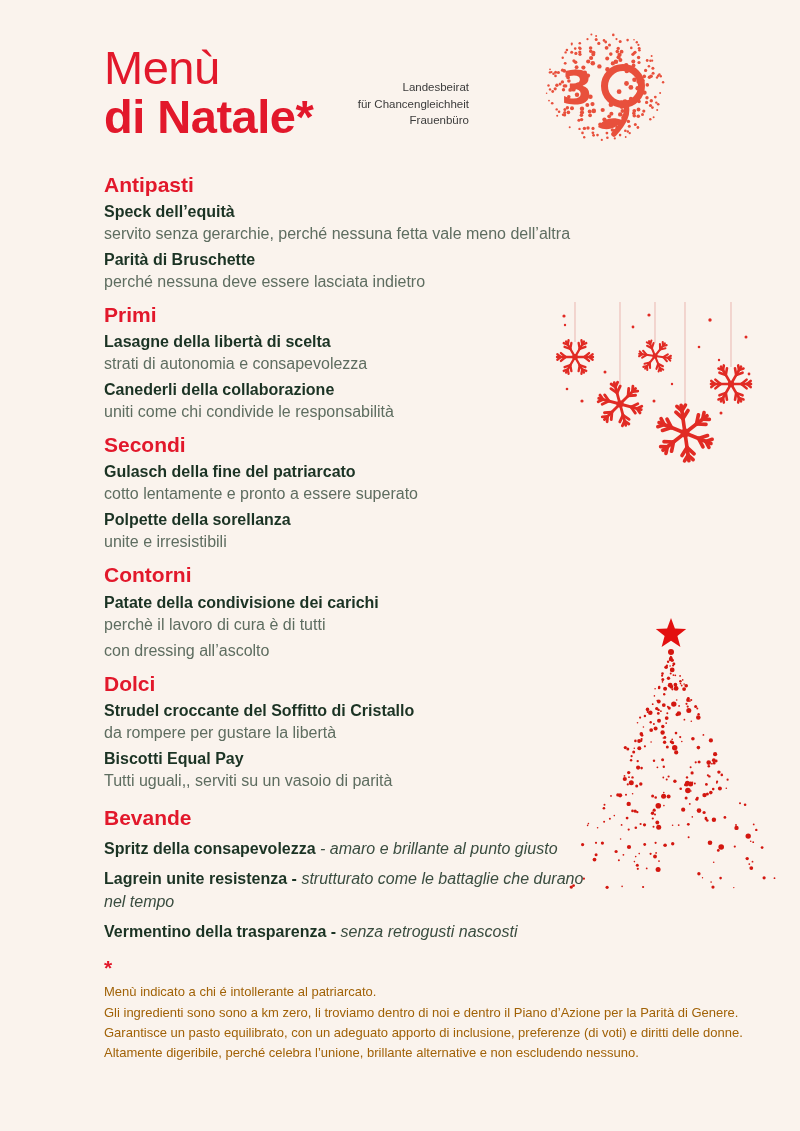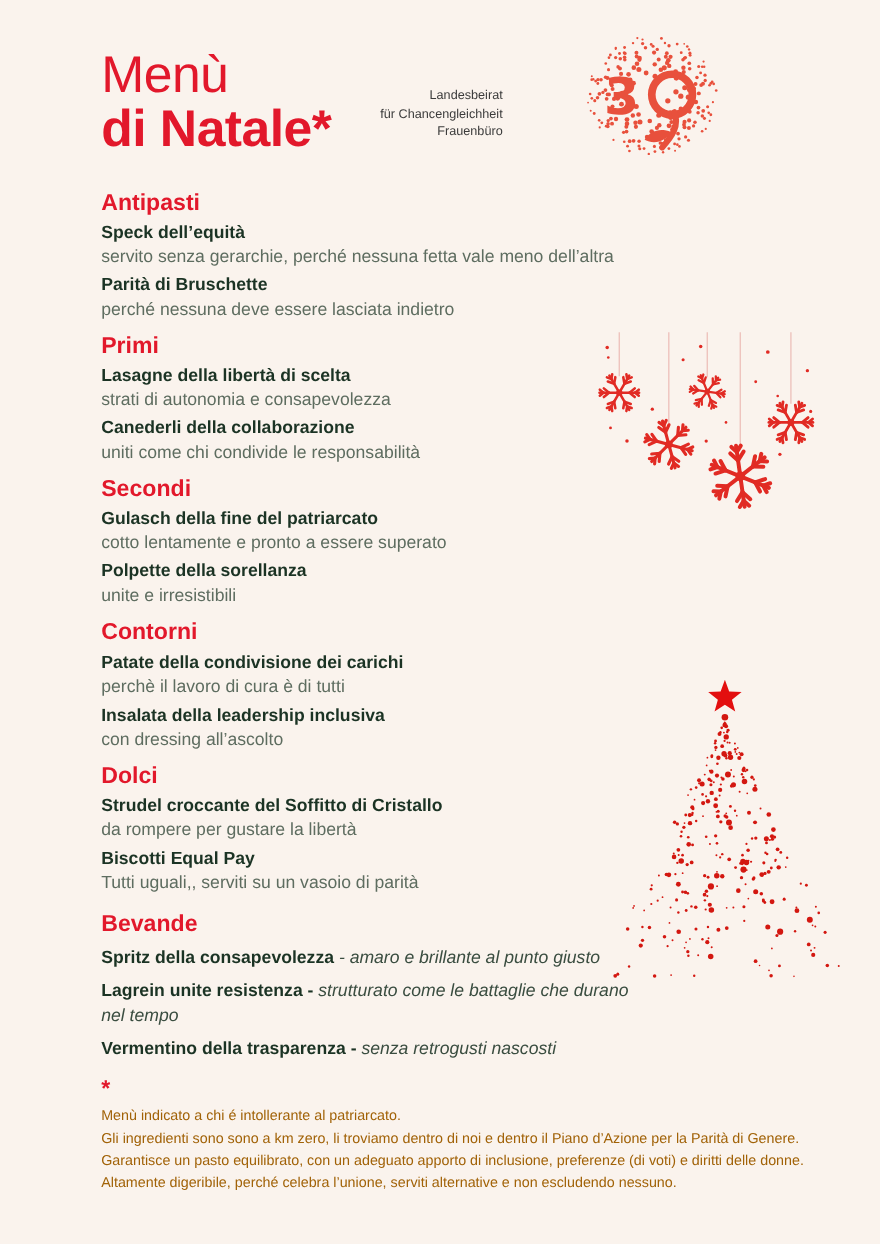--- a/index.html
+++ b/index.html
@@ -2,21 +2,21 @@
 <html><head>
 <meta charset="utf-8">
 <style>
   html,body{margin:0;padding:0;}
   body{
     width:800px;height:1131px;overflow:hidden;
     background:#faf3ed;
     font-family:"Liberation Sans", sans-serif;
     -webkit-font-smoothing:antialiased;
   }
-  .page{position:relative;width:732px;height:1131px;}
+  .page{position:relative;width:732px;height:1131px;margin-left:12px;}
 
   
   h1{margin:0;padding:44px 0 0 92px;font-size:47px;line-height:1.04;color:#e2182b;letter-spacing:-0.5px;}
   h1 .t1{display:block;font-weight:500;}
   h1 .t2{display:block;font-weight:700;}
 
   .logo-left,.logo-right{
     position:absolute;top:79px;font-size:11.5px;line-height:1.45;color:#3b3b3b;
   }
   .logo-left{right:275px;text-align:right;}
@@ -320,21 +320,20 @@
       </div>
     </section>
 
     <section>
       <h2>Contorni</h2>
       <div class="item">
         <p class="name">Patate della condivisione dei carichi</p>
         <p class="desc">perchè il lavoro di cura è di tutti</p>
       </div>
       <div class="item">
-        <p class="name">Insalata della leadership inclusiva</p>
         <p class="desc">con dressing all’ascolto</p>
       </div>
     </section>
 
     <section>
       <h2>Dolci</h2>
       <div class="item">
         <p class="name">Strudel croccante del Soffitto di Cristallo</p>
         <p class="desc">da rompere per gustare la libertà</p>
       </div>
@@ -351,21 +350,21 @@
       <p><strong>Vermentino della trasparenza -</strong><em> senza retrogusti nascosti</em></p>
     </section>
 
   </main>
 
   <footer>
     <div class="fstar">*</div>
     <p>Menù indicato a chi é intollerante al patriarcato.</p>
     <p>Gli ingredienti sono sono a km zero, li troviamo dentro di noi e dentro il Piano d’Azione per la Parità di Genere.</p>
     <p>Garantisce un pasto equilibrato, con un adeguato apporto di inclusione, preferenze (di voti) e diritti delle donne.</p>
-    <p>Altamente digeribile, perché celebra l’unione, serviti alternative e non escludendo nessuno.</p>
+    <p>Altamente digeribile, perché celebra l’unione, brillante alternative e non escludendo nessuno.</p>
   </footer>
 
   <svg id="snow" width="240" height="185" viewBox="530 295 240 185">
       <line x1="563" y1="302" x2="563" y2="342" stroke="#eec4be" stroke-width="1.3"></line>
       <line x1="608" y1="302" x2="608" y2="385" stroke="#eec4be" stroke-width="1.3"></line>
       <line x1="643" y1="302" x2="643" y2="343" stroke="#eec4be" stroke-width="1.3"></line>
       <line x1="673" y1="302" x2="673" y2="408" stroke="#eec4be" stroke-width="1.3"></line>
       <line x1="719" y1="302" x2="719" y2="367" stroke="#eec4be" stroke-width="1.3"></line>
       <g transform="translate(563 357) rotate(0)" stroke="#e12b24" fill="none" stroke-width="2.34" stroke-linecap="round">
         <line x1="0" y1="0" x2="18" y2="0"></line>

